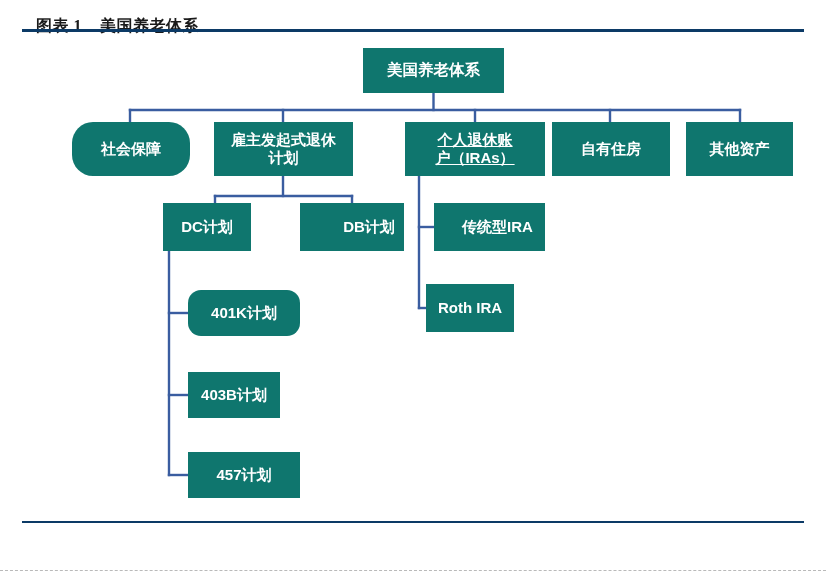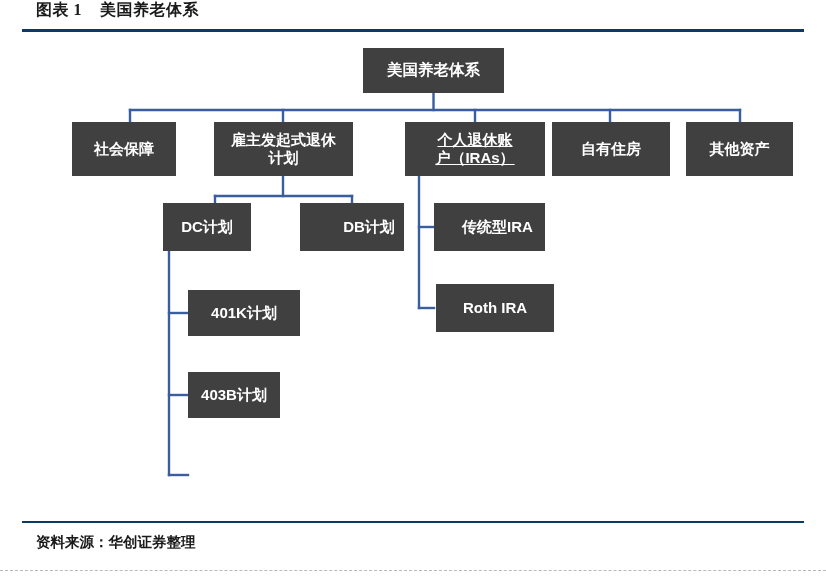--- a/index.html
+++ b/index.html
@@ -15,21 +15,21 @@
     width: 826px;
     height: 578px;
     background: #ffffff;
     overflow: hidden;
   }
 
   
   .fig-title {
     position: absolute;
     left: 36px;
-    top: 0;
+    top: 16px;
     font-family: "Liberation Serif", serif;
     font-size: 16px;
     font-weight: bold;
     color: #1a1a1a;
     letter-spacing: 0.5px;
     white-space: pre;
   }
   .rule-top {
     position: absolute;
     left: 22px;
@@ -75,21 +75,21 @@
   #wires {
     position: absolute;
     left: 0;
     top: 0;
     width: 826px;
     height: 486px;
   }
 
   .node {
     position: absolute;
-    background: #404040;
+    background: #0f766e;
     color: #ffffff;
     font-family: "Liberation Sans", sans-serif;
     font-weight: bold;
     font-size: 15px;
     line-height: 1.18;
     display: flex;
     align-items: center;
     justify-content: center;
     text-align: center;
     box-sizing: border-box;
@@ -135,44 +135,44 @@
 
         <path d="M169,218 L169,442"></path>
         <path d="M169,280 L188,280"></path>
         <path d="M169,362 L188,362"></path>
         <path d="M169,442 L188,442"></path>
       </g>
     </svg>
 
     <div class="node root" style="left:363px; top:15px; width:141px; height:45px;">美国养老体系</div>
 
-    <div class="node lvl2" style="left:72px; top:89px; width:104px; height:54px;">社会保障</div>
+    <div class="node lvl2" style="left:72px; top:89px; width:118px; height:54px;border-radius:21px;">社会保障</div>
 
     <div class="node lvl2" style="left:214px; top:89px; width:139px; height:54px;">雇主发起式退休
 计划</div>
 
     <div class="node lvl2" style="left:405px; top:89px; width:140px; height:54px;text-decoration:underline;">个人退休账
 户（IRAs）</div>
 
     <div class="node lvl2" style="left:552px; top:89px; width:118px; height:54px;">自有住房</div>
 
     <div class="node lvl2" style="left:686px; top:89px; width:107px; height:54px;">其他资产</div>
 
     <div class="node lvl3" style="left:163px; top:170px; width:88px; height:48px;">DC计划</div>
 
     <div class="node lvl3" style="left:300px; top:170px; width:104px; height:48px;padding-left:38px;">DB计划</div>
 
     <div class="node lvl3" style="left:434px; top:170px; width:111px; height:48px;padding-left:20px;">传统型IRA</div>
 
-    <div class="node lvl3" style="left:436px; top:251px; width:118px; height:48px;">Roth IRA</div>
+    <div class="node lvl3" style="left:426px; top:251px; width:88px; height:48px;">Roth IRA</div>
 
-    <div class="node lvl4" style="left:188px; top:257px; width:112px; height:46px;">401K计划</div>
+    <div class="node lvl4" style="left:188px; top:257px; width:112px; height:46px;border-radius:13px;">401K计划</div>
 
     <div class="node lvl4" style="left:188px; top:339px; width:92px; height:46px;">403B计划</div>
 
+    <div class="node lvl4" style="left:188px; top:419px; width:112px; height:46px;">457计划</div>
 
   </div>
 
   <div class="rule-bottom"></div>
-  <div class="source">资料来源：华创证券整理</div>
   <div class="rule-dashed"></div>
 
 </div>
 
 </body></html>

